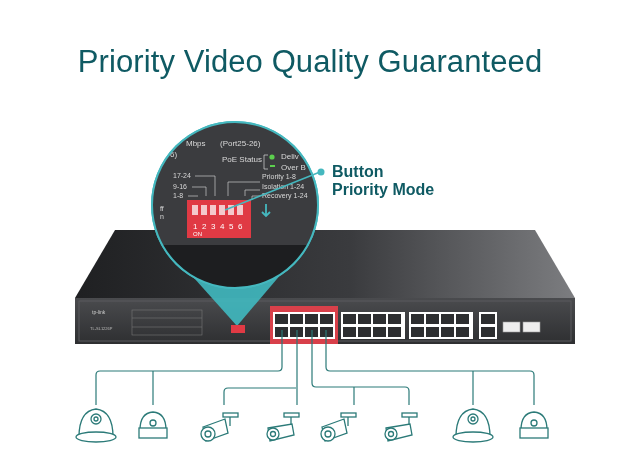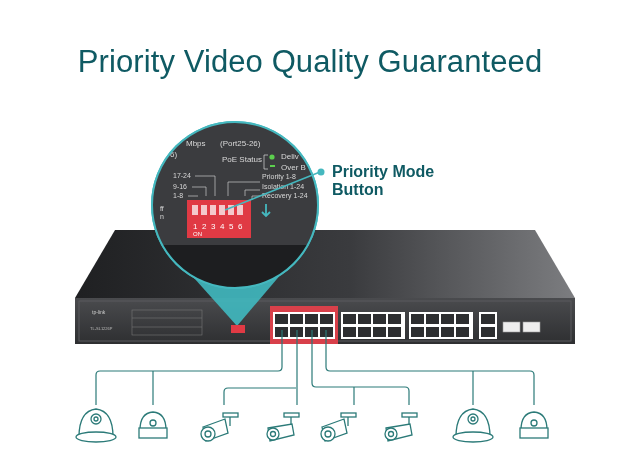--- a/index.html
+++ b/index.html
@@ -200,15 +200,15 @@
     </g>
     <g>
       <path d="M521,430 q0,-17 13,-18 q13,1 13,18 z"></path>
         <rect x="520" y="428" width="28" height="10"></rect>
       <circle cx="534" cy="423" r="3"></circle>
     </g>
   </g>
 </svg>
 
 <div class="callout">
+  <div>Button</div>
   <div>Priority Mode</div>
-  <div>Button</div>
 </div>
 
 </body></html>

